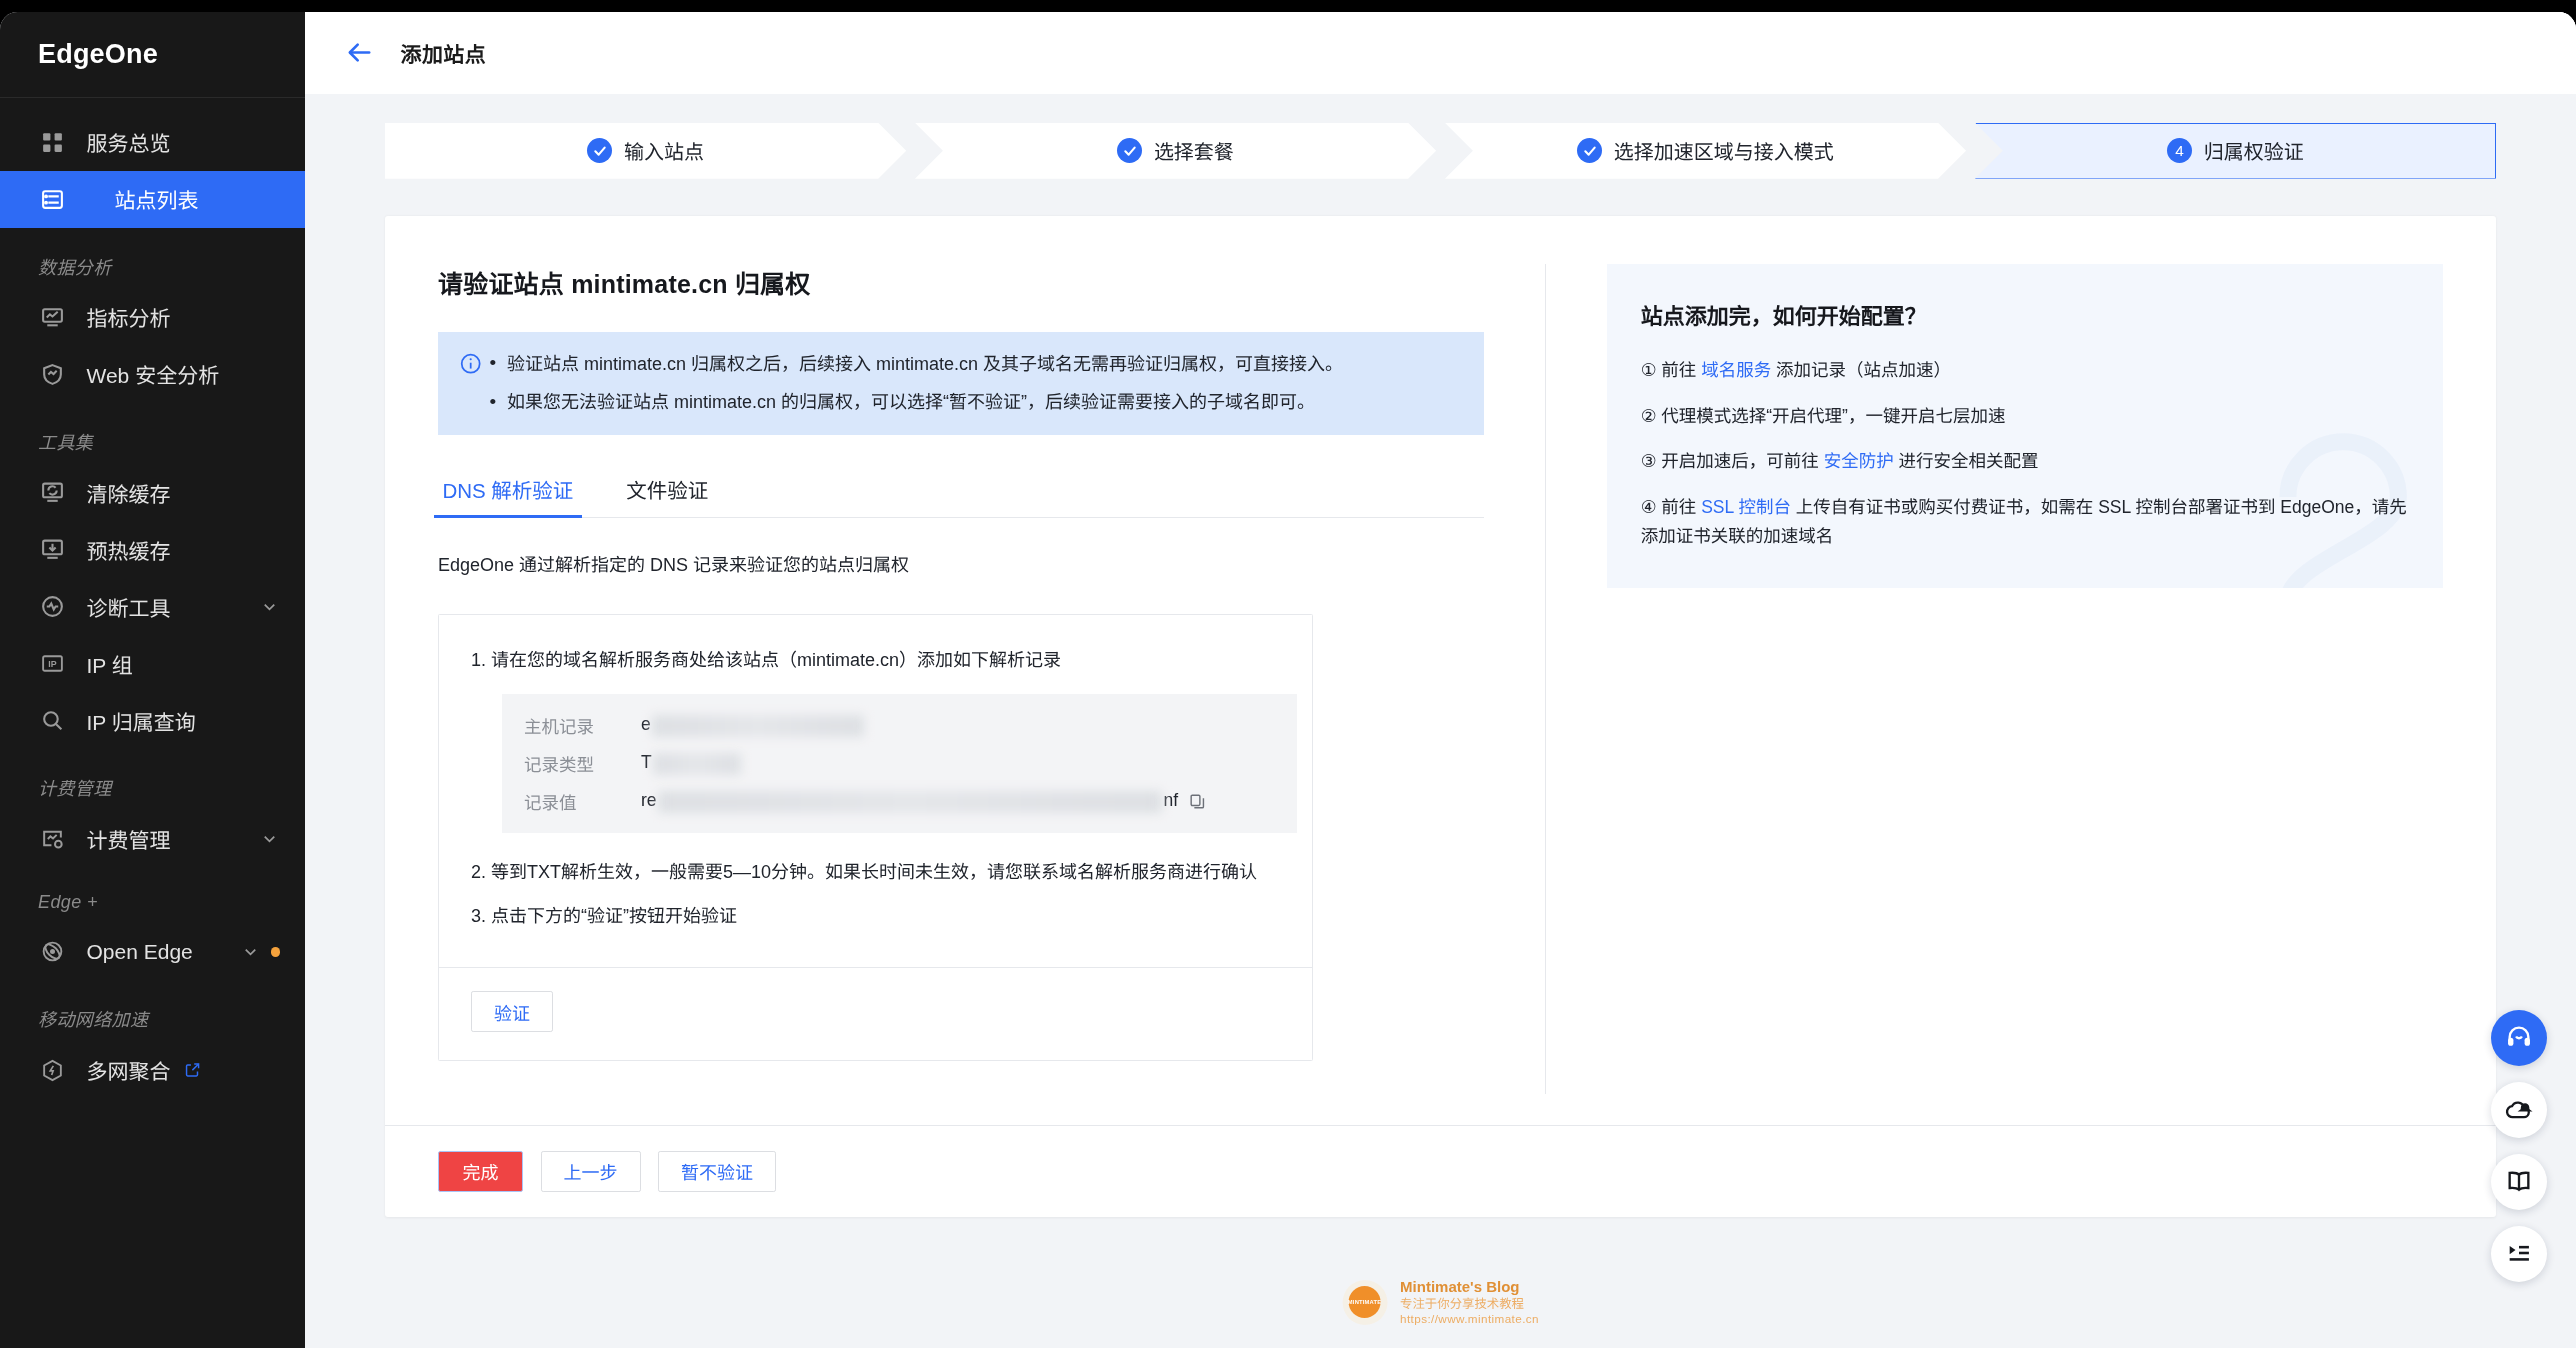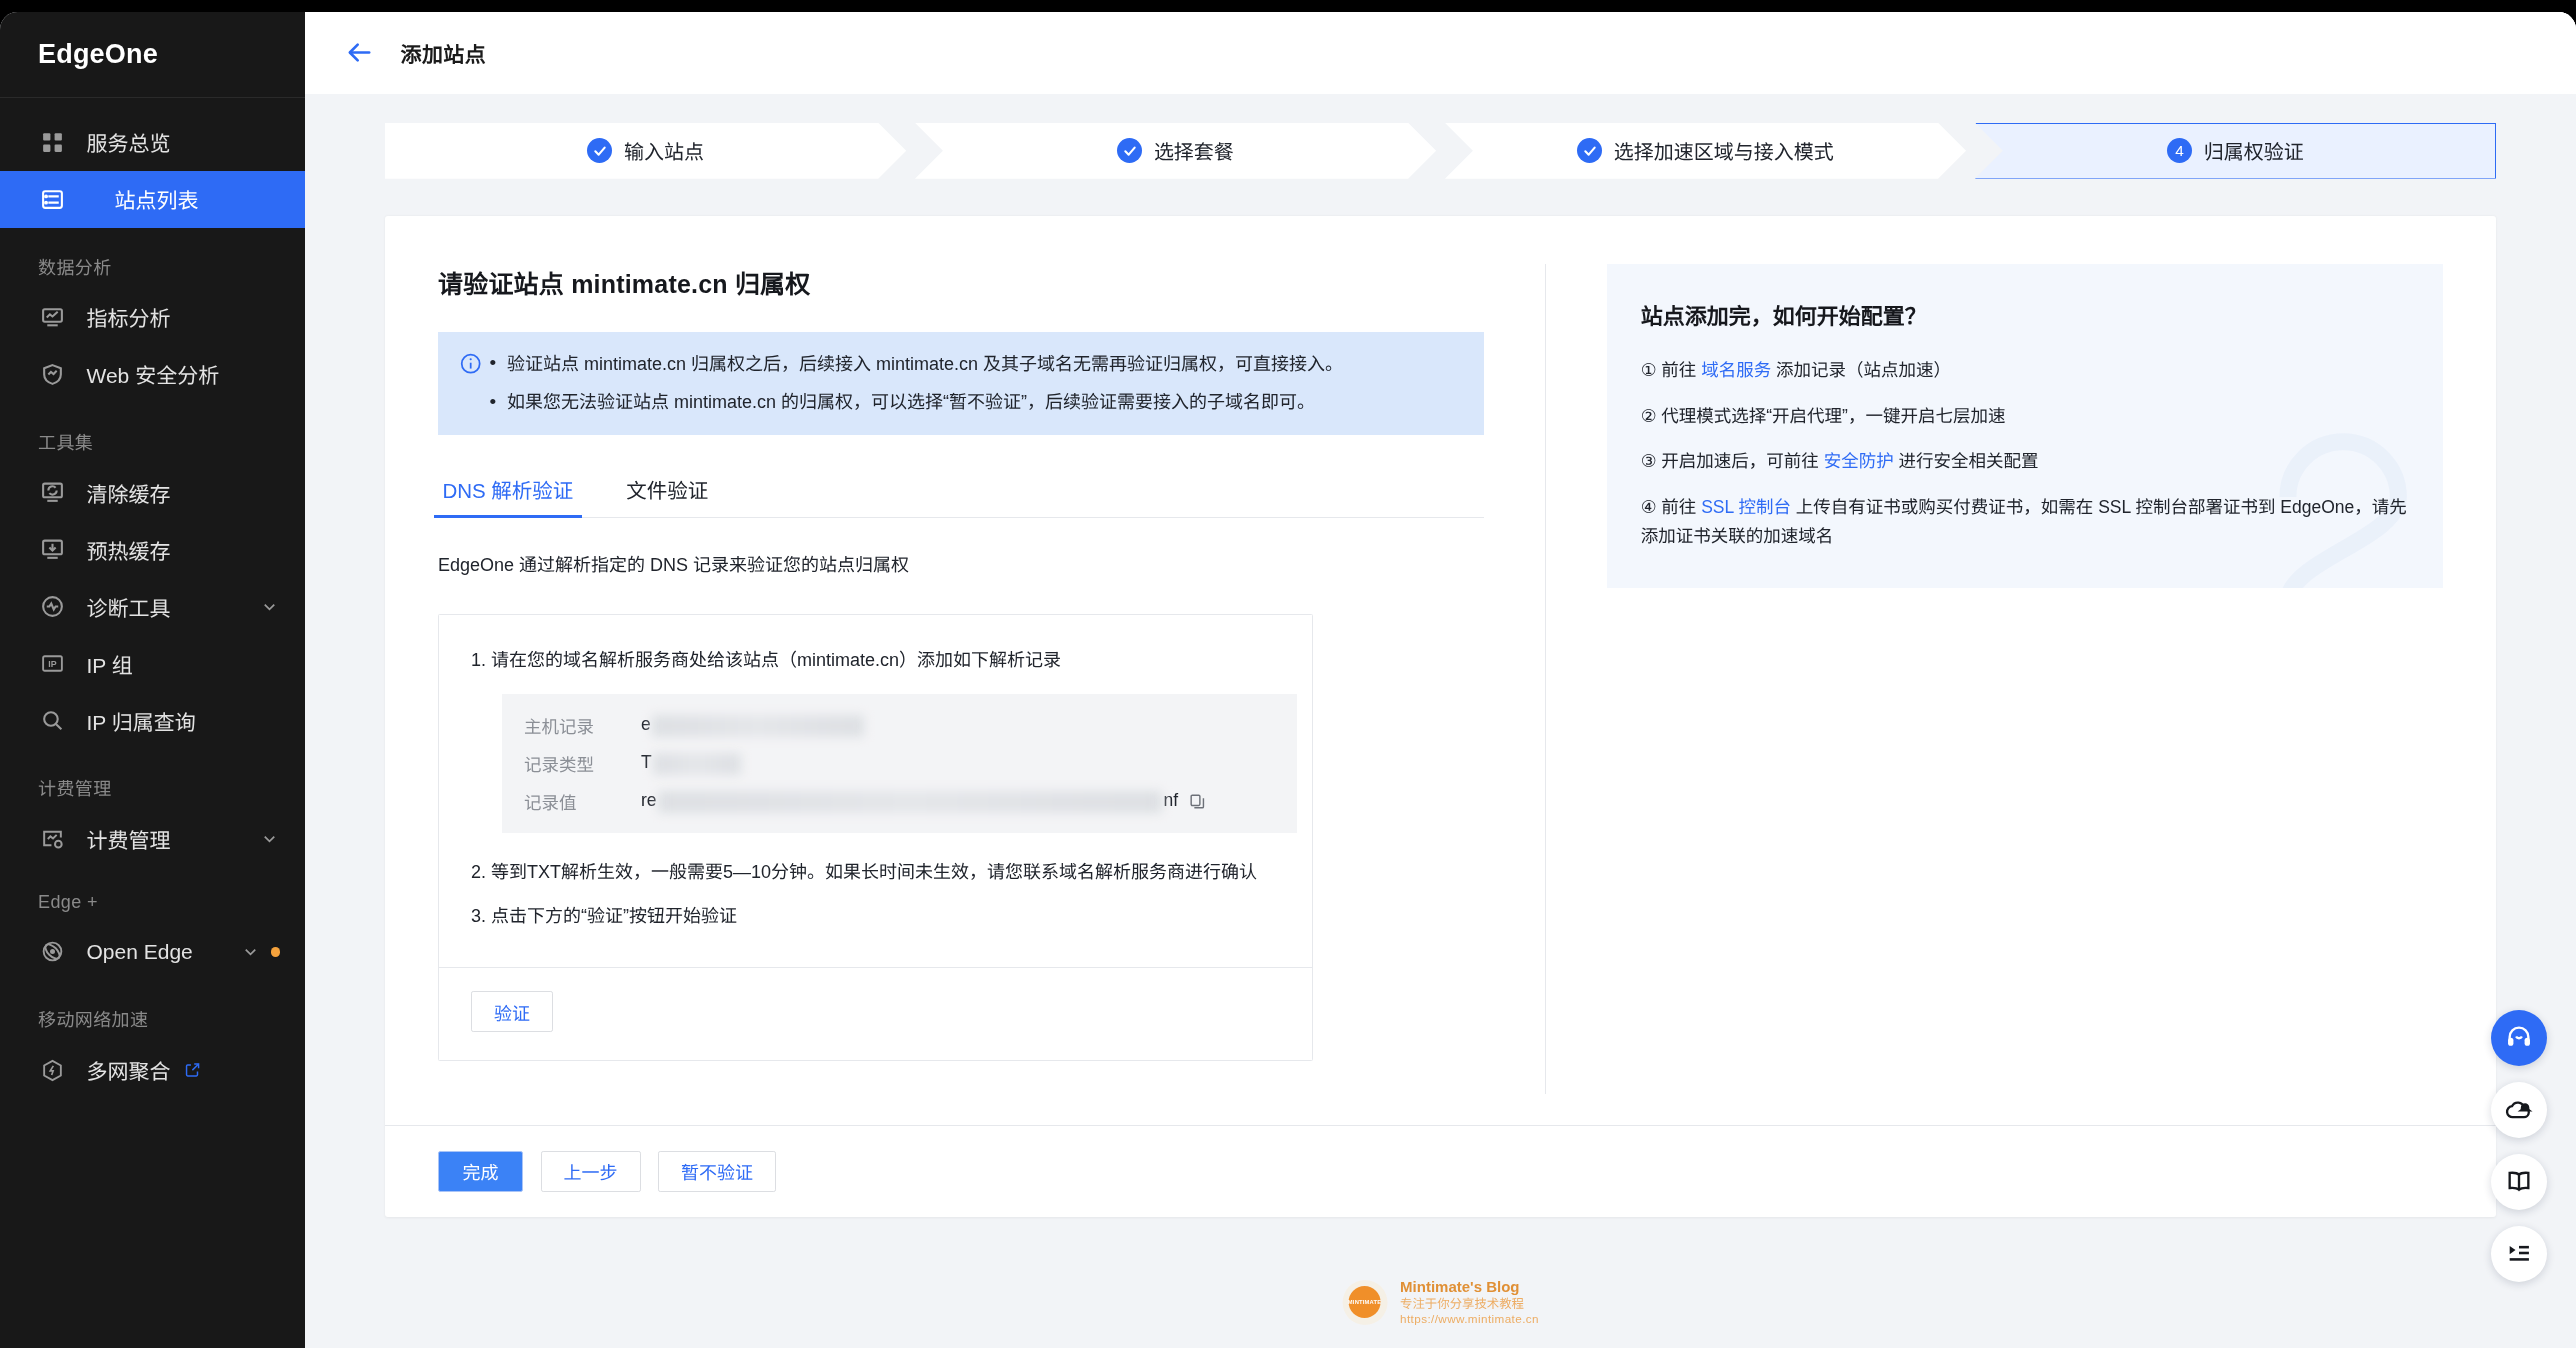--- a/index.html
+++ b/index.html
@@ -69,20 +69,21 @@
     color: #9a9a9a;
   }
   .nav-item.active .ico { color: #fff; }
   .nav-item .ico svg { width: 25px; height: 25px; display:block; }
   .nav-label { white-space: nowrap; }
   .nav-group {
     color: #8a8a8a;
     font-size: 18px;
     padding: 25px 0 10.2px 38px;
     letter-spacing: 0.4px;
+    font-style: italic;
   }
   .chev {
     margin-left: auto;
     color: #9a9a9a;
     width: 22px; height: 22px;
     display:flex;align-items:center;justify-content:center;
   }
   .chev svg { width: 19px; height: 19px; }
   .dot-orange {
     width: 9.5px; height: 9.5px; border-radius: 50%;
@@ -337,21 +338,21 @@
     padding: 0 22px;
     font-size: 18px;
     border-radius: 2.2px;
     cursor: pointer;
     border: 0.7px solid #dcdee2;
     background: #fff;
     color: #2e6bf5;
     font-family: inherit;
   }
   .btn-primary-disabled {
-    background: #3b82f6;
+    background: #ef4444;
     border-color: #a9c4f7;
     color: #ffffff;
     cursor: default;
   }
 
   
   .help-panel {
     background: #f3f7fd;
     padding: 34px 34px 38px 34px;
     position: relative;

